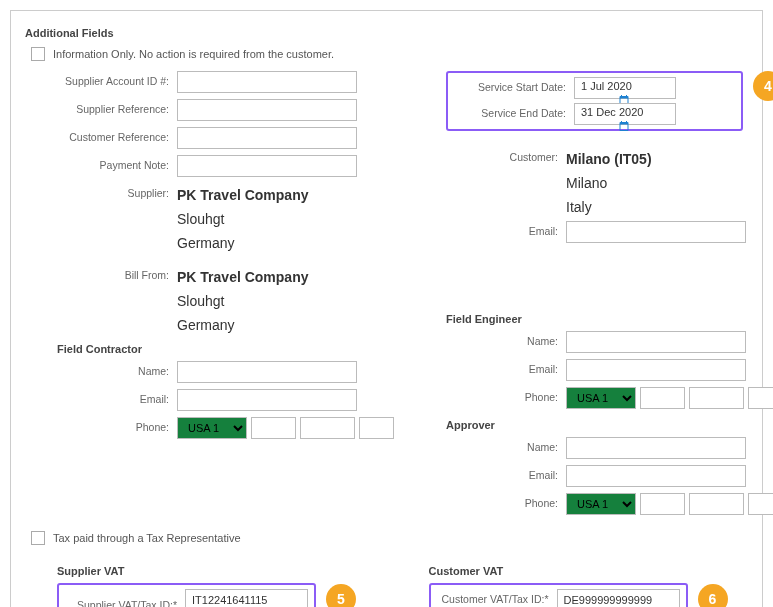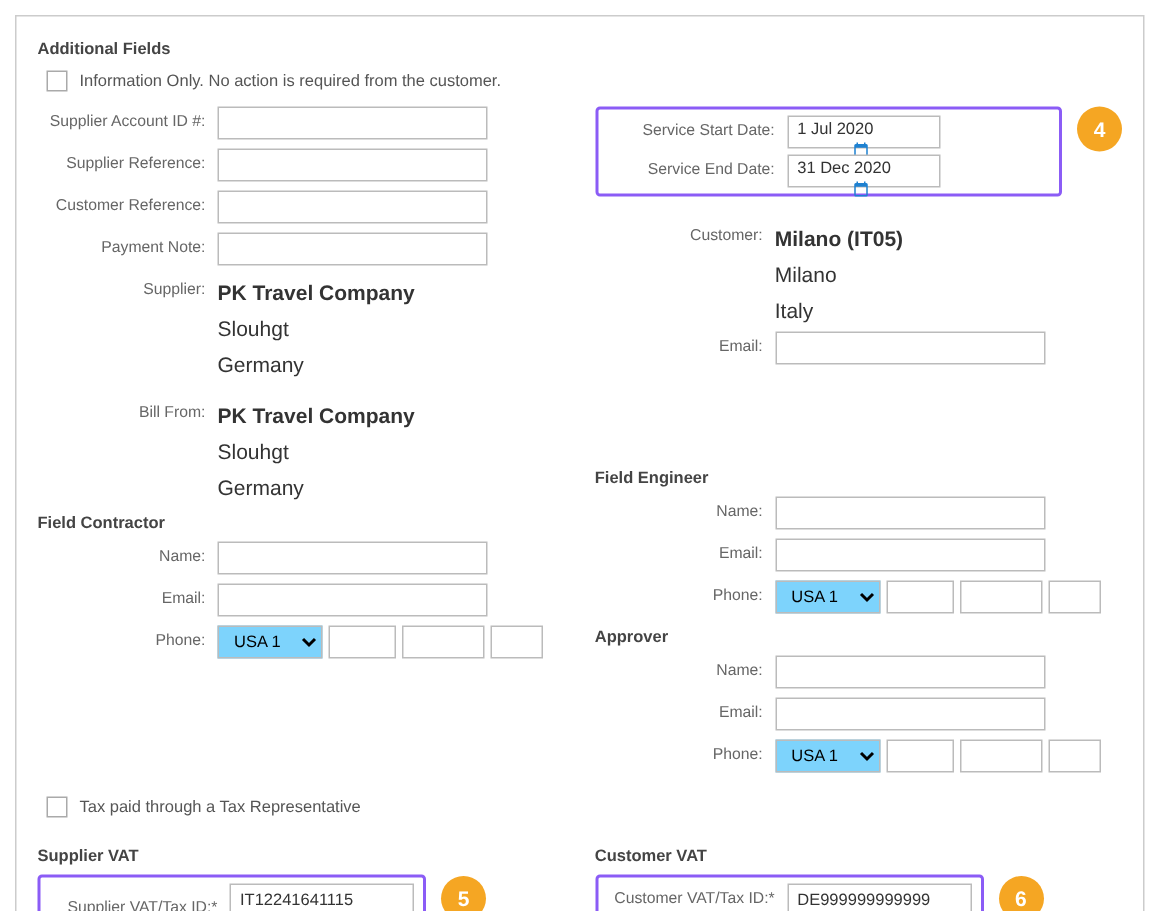--- a/index.html
+++ b/index.html
@@ -45,38 +45,38 @@
     background: #fff;
   }
   .w-long { width: 180px; }
   .w-med  { width: 123px; }
   .w-date { width: 100px; }
   select {
     height: 22px;
     border: 1px solid #bbb;
     font-size: 11px;
     padding: 0 4px 0 6px;
-    background: #7dd3fc;
+    background: #15803d;
   }
   .checkbox-row {
     display: flex;
     align-items: center;
     margin: 2px 0 10px 6px;
   }
   .checkbox {
     width: 14px; height: 14px;
     border: 1px solid #aaa;
     margin-right: 8px;
     background: #fff;
   }
   .two-col {
     display: flex;
     gap: 20px;
   }
-  .col { flex: 1; }
+  .col { flex: 1; margin-left: 32px; }
   .static-val {
     font-size: 14px;
     color: #333;
     padding-top: 4px;
   }
   .static-val.bold { font-weight: bold; }
   .stack { display: flex; flex-direction: column; gap: 4px; }
   .date-input-wrap {
     display: flex;
     align-items: center;

